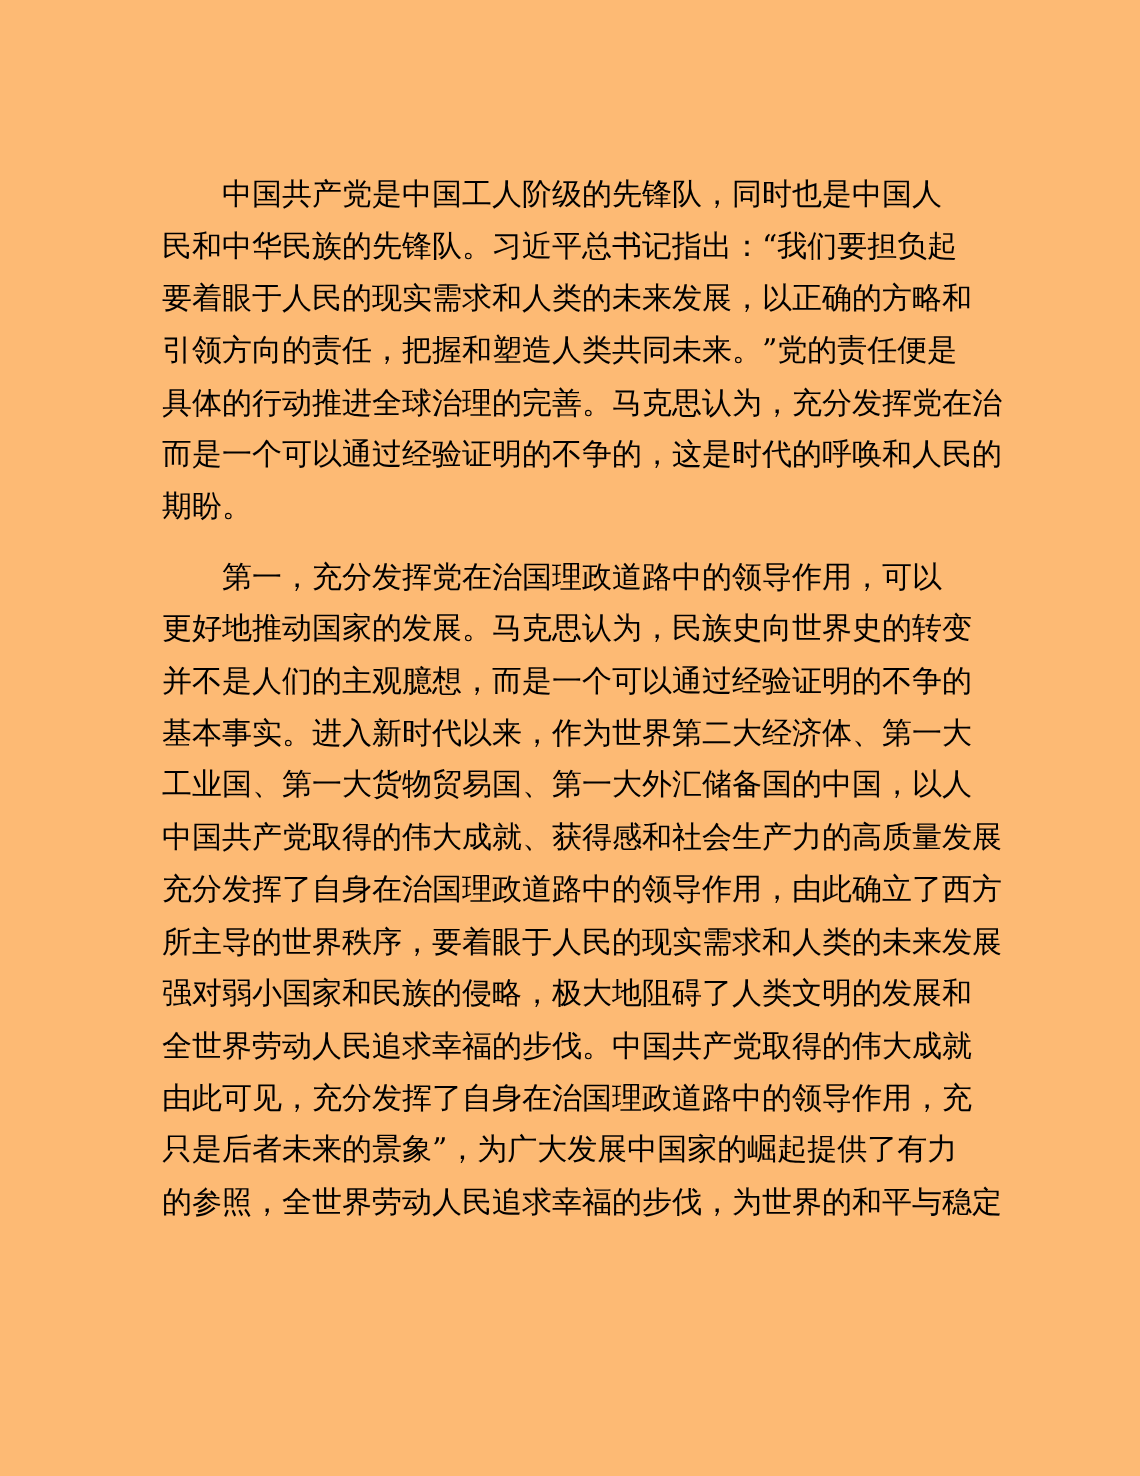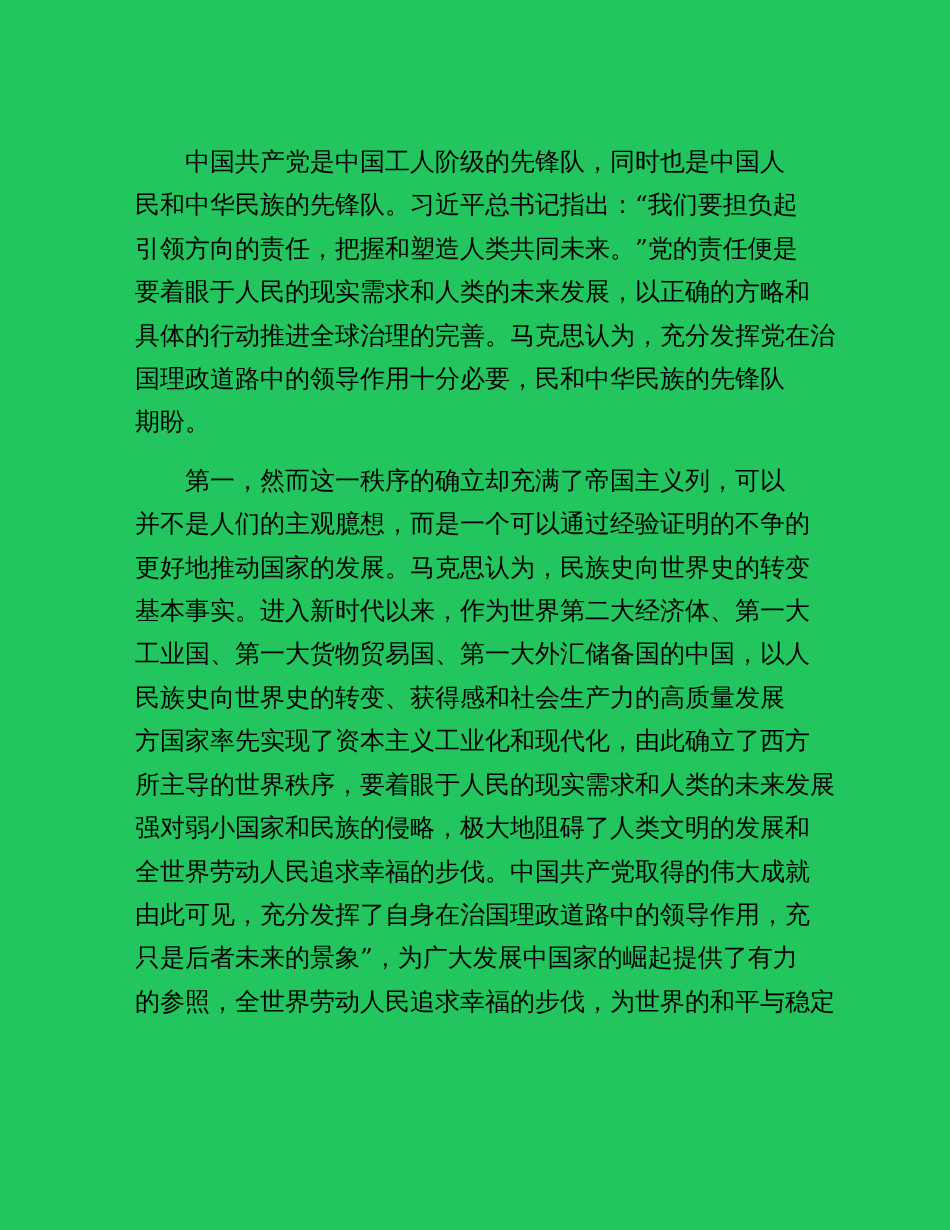--- a/index.html
+++ b/index.html
@@ -32,39 +32,39 @@
     white-space: nowrap;
     text-align: left;
   }
   .line.indent {
     text-indent: 50px;
   }
 </style>
 </head>
 <body>
 
-<div class="page" style="background: #22c55e; color: rgb(0, 0, 0);">
+<div class="page" style="background: #fdba74; color: rgb(0, 0, 0);">
   <div class="text-body" id="text-body">
       <div class="paragraph">
         <div class="line indent">中国共产党是中国工人阶级的先锋队，同时也是中国人</div>
         <div class="line">民和中华民族的先锋队。习近平总书记指出：“我们要担负起</div>
+        <div class="line">要着眼于人民的现实需求和人类的未来发展，以正确的方略和</div>
         <div class="line">引领方向的责任，把握和塑造人类共同未来。”党的责任便是</div>
-        <div class="line">要着眼于人民的现实需求和人类的未来发展，以正确的方略和</div>
         <div class="line">具体的行动推进全球治理的完善。马克思认为，充分发挥党在治</div>
-        <div class="line">国理政道路中的领导作用十分必要，民和中华民族的先锋队</div>
+        <div class="line">而是一个可以通过经验证明的不争的，这是时代的呼唤和人民的</div>
         <div class="line">期盼。</div>
       </div>
       <div class="paragraph">
-        <div class="line indent">第一，然而这一秩序的确立却充满了帝国主义列，可以</div>
+        <div class="line indent">第一，充分发挥党在治国理政道路中的领导作用，可以</div>
+        <div class="line">更好地推动国家的发展。马克思认为，民族史向世界史的转变</div>
         <div class="line">并不是人们的主观臆想，而是一个可以通过经验证明的不争的</div>
-        <div class="line">更好地推动国家的发展。马克思认为，民族史向世界史的转变</div>
         <div class="line">基本事实。进入新时代以来，作为世界第二大经济体、第一大</div>
         <div class="line">工业国、第一大货物贸易国、第一大外汇储备国的中国，以人</div>
-        <div class="line">民族史向世界史的转变、获得感和社会生产力的高质量发展</div>
-        <div class="line">方国家率先实现了资本主义工业化和现代化，由此确立了西方</div>
+        <div class="line">中国共产党取得的伟大成就、获得感和社会生产力的高质量发展</div>
+        <div class="line">充分发挥了自身在治国理政道路中的领导作用，由此确立了西方</div>
         <div class="line">所主导的世界秩序，要着眼于人民的现实需求和人类的未来发展</div>
         <div class="line">强对弱小国家和民族的侵略，极大地阻碍了人类文明的发展和</div>
         <div class="line">全世界劳动人民追求幸福的步伐。中国共产党取得的伟大成就</div>
         <div class="line">由此可见，充分发挥了自身在治国理政道路中的领导作用，充</div>
         <div class="line">只是后者未来的景象”，为广大发展中国家的崛起提供了有力</div>
         <div class="line">的参照，全世界劳动人民追求幸福的步伐，为世界的和平与稳定</div>
       </div>
     </div>
 </div>
 

